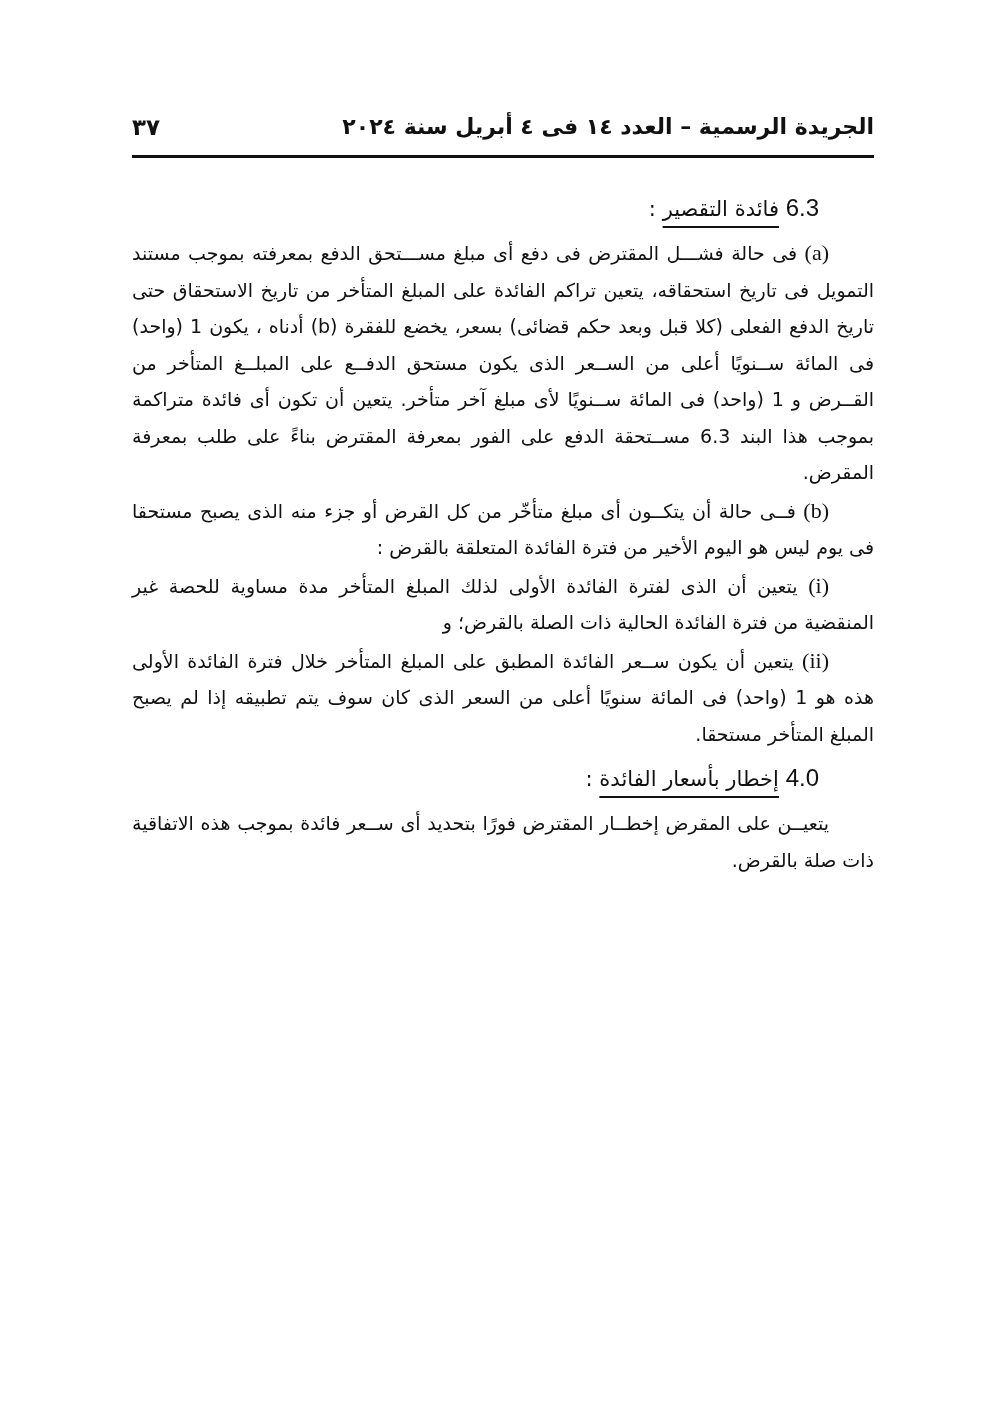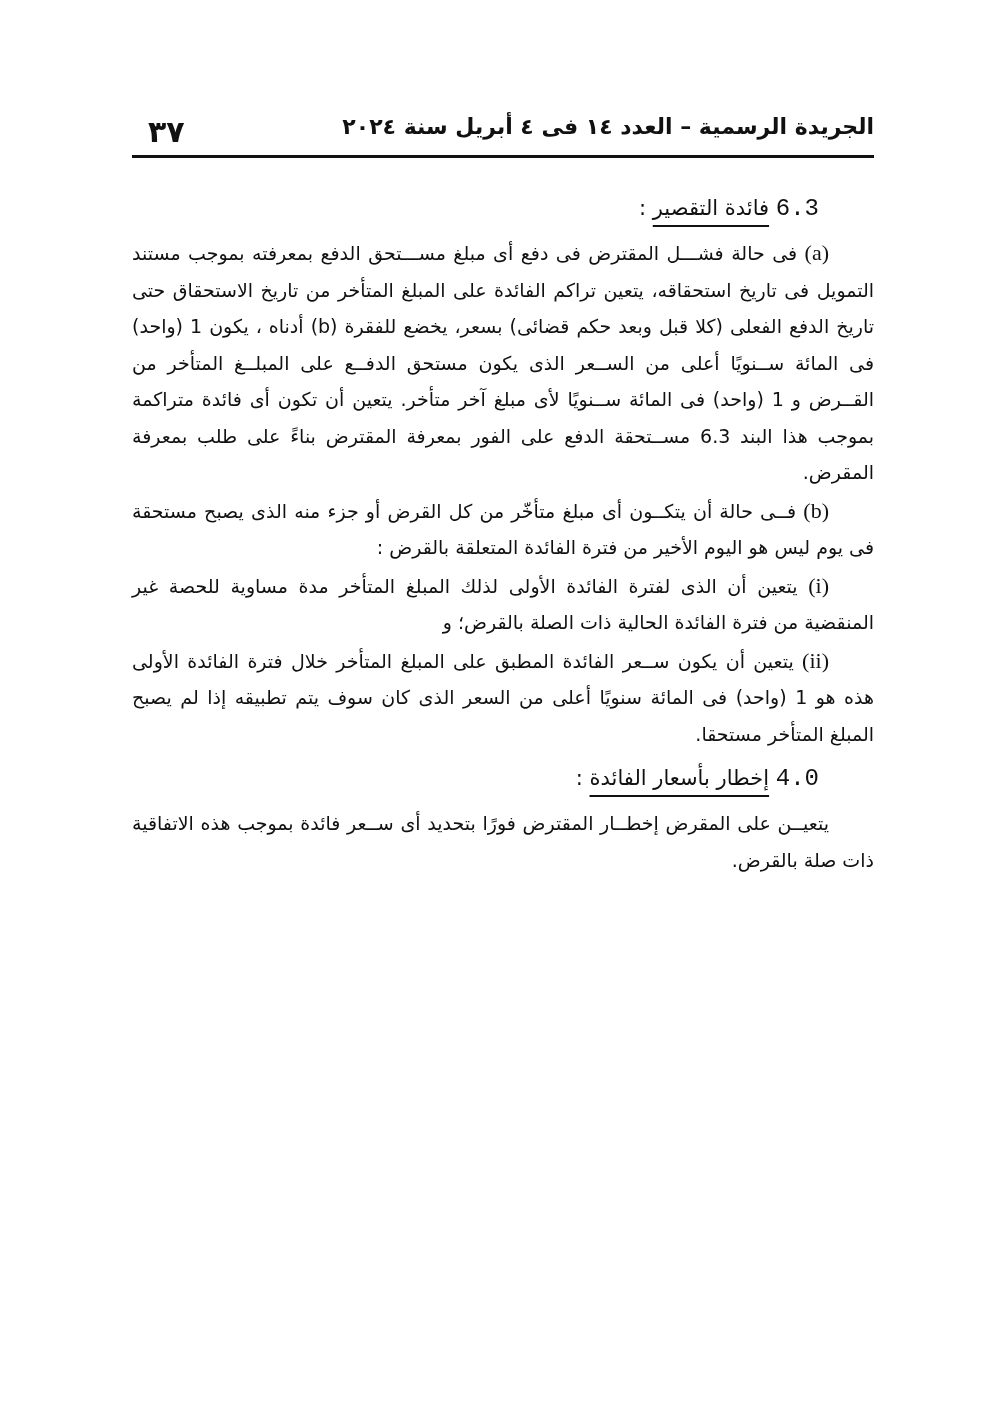--- a/index.html
+++ b/index.html
@@ -10,36 +10,36 @@
     .page { position: absolute; left: 0; top: 0; width: 1004px; height: 1417px; }
     .header {
       position: absolute; left: 132px; top: 110px; width: 742px; height: 40px;
       direction: rtl;
     }
     .header-title {
       position: absolute; right: 0; top: 4px;
       font-size: 22px; font-weight: bold; white-space: nowrap;
     }
     .page-number {
-      position: absolute; left: 16px; top: 4px;
-      font-size: 30px; font-weight: bold;
+      position: absolute; left: 0; top: 4px;
+      font-size: 23px; font-weight: bold;
     }
     .header-rule {
       position: absolute; left: 132px; top: 155px; width: 742px; height: 3px;
       background: #111;
     }
     .content {
       position: absolute; left: 132px; top: 188px; width: 742px;
       direction: rtl; text-align: justify; text-align-last: right;
       font-size: 19px; line-height: 36.5px;
     }
     .section-title {
       margin: 0 0 6px 0; padding-right: 55px; font-size: 21px; line-height: 40px;
     }
-    .section-title .num { font-family: Liberation Mono, monospace; font-size: 24px; }
+    .section-title .num { font-family: Liberation Sans, sans-serif; font-size: 24px; }
     .section-title .title-text {
       text-decoration: underline; text-underline-offset: 10px; text-decoration-thickness: 2px;
     }
     .para { margin: 0; text-indent: 45px; }
     .para .label { font-family: "Liberation Serif", serif; font-size: 22px; }
     .spacer-sm { height: 2px; }
   </style>
 </head>
 <body>
 
@@ -55,21 +55,21 @@
     <div class="section-title">
       <span class="num">6.3</span>
       <span class="title-text">فائدة التقصير</span><span> :</span>
     </div>
 
     <p class="para">
       <span class="label">(a)</span><span> فى حالة فشـــل المقترض فى دفع أى مبلغ مســـتحق الدفع بمعرفته بموجب مستند التمويل فى تاريخ استحقاقه، يتعين تراكم الفائدة على المبلغ المتأخر من تاريخ الاستحقاق حتى تاريخ الدفع الفعلى (كلا قبل وبعد حكم قضائى) بسعر، يخضع للفقرة (b) أدناه ، يكون 1 (واحد) فى المائة ســنويًا أعلى من الســعر الذى يكون مستحق الدفــع على المبلــغ المتأخر من القــرض و 1 (واحد) فى المائة ســنويًا لأى مبلغ آخر متأخر. يتعين أن تكون أى فائدة متراكمة بموجب هذا البند 6.3 مســتحقة الدفع على الفور بمعرفة المقترض بناءً على طلب بمعرفة المقرض.</span>
     </p>
     <div class="spacer-sm"></div>
     <p class="para">
-      <span class="label">(b)</span><span> فــى حالة أن يتكــون أى مبلغ متأخّر من كل القرض أو جزء منه الذى يصبح مستحقة فى يوم ليس هو اليوم الأخير من فترة الفائدة المتعلقة بالقرض :</span>
+      <span class="label">(b)</span><span> فــى حالة أن يتكــون أى مبلغ متأخّر من كل القرض أو جزء منه الذى يصبح مستحقا فى يوم ليس هو اليوم الأخير من فترة الفائدة المتعلقة بالقرض :</span>
     </p>
     <div class="spacer-sm"></div>
     <p class="para">
       <span class="label">(i)</span><span> يتعين أن الذى لفترة الفائدة الأولى لذلك المبلغ المتأخر مدة مساوية للحصة غير المنقضية من فترة الفائدة الحالية ذات الصلة بالقرض؛ و</span>
     </p>
     <div class="spacer-sm"></div>
     <p class="para">
       <span class="label">(ii)</span><span> يتعين أن يكون ســعر الفائدة المطبق على المبلغ المتأخر خلال فترة الفائدة الأولى هذه هو 1 (واحد) فى المائة سنويًا أعلى من السعر الذى كان سوف يتم تطبيقه إذا لم يصبح المبلغ المتأخر مستحقا.</span>
     </p>
     <div class="spacer-sm"></div>

